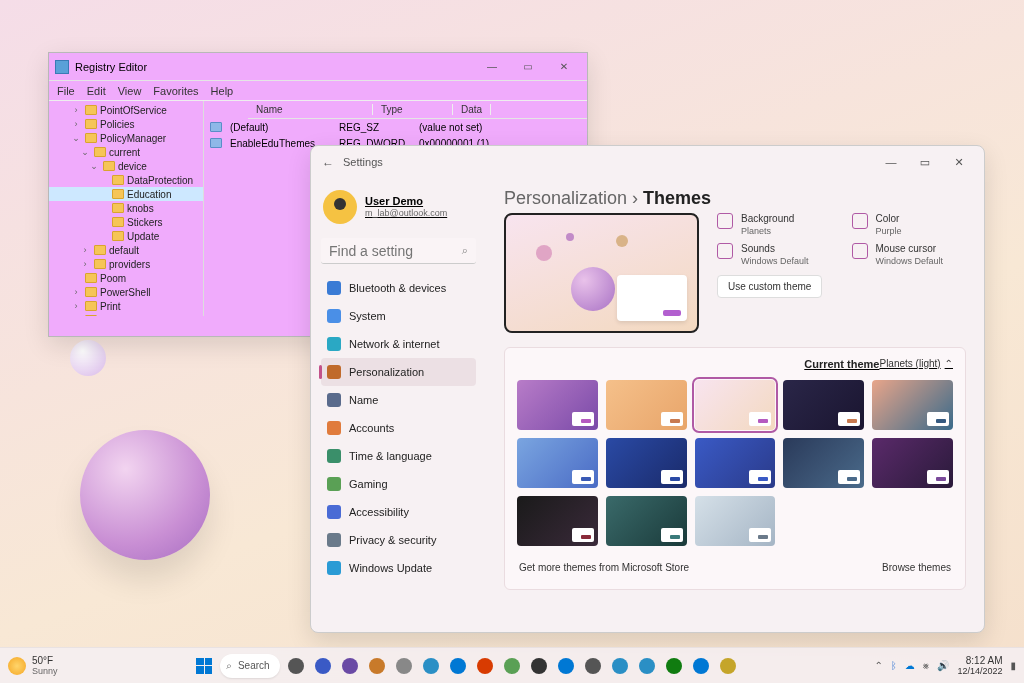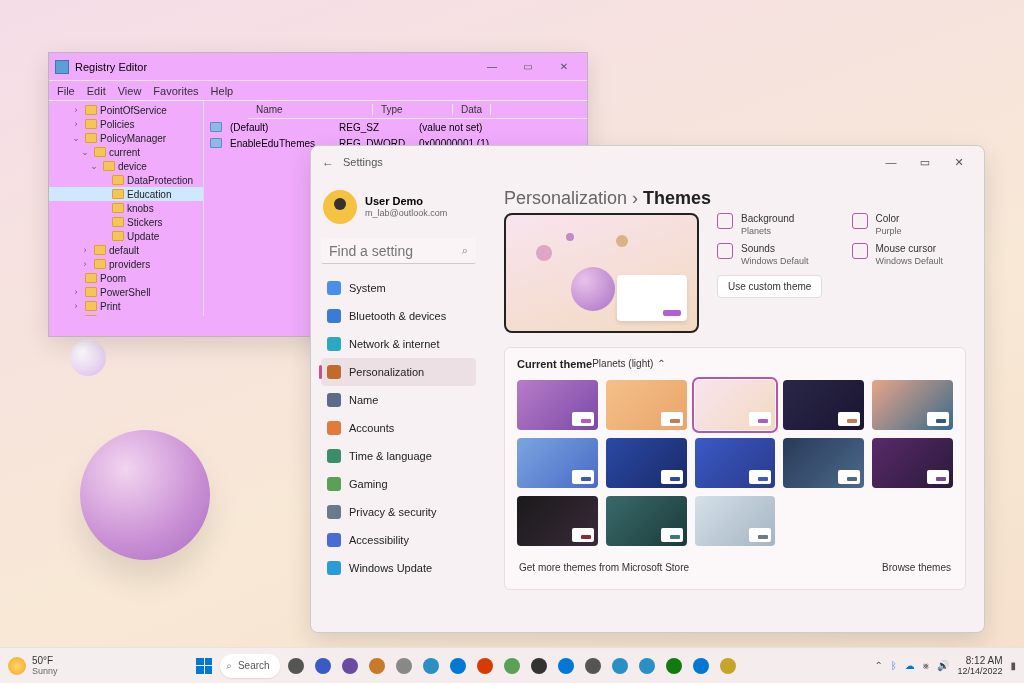--- a/index.html
+++ b/index.html
@@ -30,21 +30,21 @@
   .reg-row div { padding:0 8px; }
   .reg-row .icn { width:12px; height:10px; background:#8fb8e8; border:1px solid #5a8dc8; border-radius:1px; margin-left:6px; margin-right:0;}
   
   .settings { left:310px; top:145px; width:675px; height:488px; border-radius:8px; border:1px solid #ccc; background:#f7f1f3; display:flex; flex-direction:column; overflow:hidden;}
   .settings .topbar { height:32px; display:flex; align-items:center; padding:0 8px; }
   .settings .topbar .back { width:18px; text-align:center; color:#555; font-size:12px;}
   .settings .topbar .lbl { font-size:11px; color:#555; margin-left:6px; flex:1;}
   .settings .topbar .wbtn { width:34px; text-align:center; color:#555; font-size:11px;}
   .settings-main { flex:1; display:flex; }
   .sidebar { width:175px; padding:8px 10px; }
-  .user-block { display:flex; align-items:center; gap:8px; padding:4px 2px 10px; }
+  .user-block { display:flex; align-items:center; gap:8px; padding:4px 2px 10px;text-decoration:underline; }
   .user-block .avatar { width:34px; height:34px; border-radius:50%; background:#f5c242; display:flex; align-items:center; justify-content:center;}
   .user-block .avatar .head { width:12px; height:12px; border-radius:50%; background:#333; margin-top:-6px;}
   .user-block .txt { font-size:10px; line-height:12px; }
   .user-block .name { font-weight:600; font-size:11px;}
   .user-block .email { color:#666; font-size:9px;}
   .search-wrap { position:relative; margin:4px 0 10px;}
   .search { width:100%; height:26px; border:none; border-bottom:1px solid #ccc; background:#faf4f6; border-radius:3px; padding:0 26px 0 8px; font-size:14px; color:#666;}
   .search-icon { position:absolute; right:8px; top:6px; color:#888; font-size:11px;}
   .nav { list-style:none; }
   .nav li { display:flex; align-items:center; height:28px; padding:0 6px; border-radius:4px; font-size:11px; color:#222; gap:8px; position:relative;}
@@ -64,21 +64,21 @@
   .preview .pl3{ width:12px;height:12px; left:110px; top:20px; background:#d9b388;}
   .preview .pl4{ width:8px;height:8px; left:60px; top:18px; background:#c28bc8;}
   .theme-opts { display:grid; grid-template-columns: 1fr 1fr; gap:6px 20px; font-size:10px; color:#333;}
   .theme-opt { display:flex; gap:8px; align-items:flex-start;}
   .theme-opt .oic { width:16px; height:16px; color:#b05aa5; border:1.5px solid currentColor; border-radius:3px; display:inline-block;}
   .theme-opt .two { line-height:12px;}
   .theme-opt .two .t { font-size:10px;}
   .theme-opt .two .s { color:#666; font-size:9px;}
   .custom-btn { margin-top:8px; display:inline-block; padding:5px 10px; background:#fff; border:1px solid #ddd; border-radius:4px; font-size:10px; color:#333;}
   .card { margin-top:14px; background:#fcf7f9; border:1px solid #eadce0; border-radius:6px; padding:10px 12px; }
-  .card-head { display:flex; justify-content:flex-start; align-items:flex-start;}
+  .card-head { display:flex; justify-content:flex-end; align-items:flex-start;text-decoration:underline;}
   .card-head .left .h { font-size:11px; font-weight:600; color:#222;}
   .card-head .left .d { font-size:9px; color:#777;}
   .card-head .right { font-size:10px; color:#333; display:flex; align-items:center; gap:4px;}
   .theme-grid { display:grid; grid-template-columns: repeat(5, 1fr); gap:8px; margin-top:10px;}
   .thumb { height:50px; border-radius:4px; position:relative; }
   .thumb.sel { outline:2px solid #b05aa5; outline-offset:1px;}
   .thumb .ovr { position:absolute; right:4px; bottom:4px; width:22px; height:14px; background:#fff; border-radius:2px;}
   .thumb .ovr::after { content:""; position:absolute; right:3px; bottom:3px; width:10px; height:4px; border-radius:1px; background:var(--acc,#b55ac0);}
   .more-row { display:flex; justify-content:space-between; align-items:center; font-size:10px; color:#333; margin-top:10px; padding:6px 2px;}
   
@@ -245,26 +245,26 @@
             <div class="name">User Demo</div>
             <div class="email">m_lab@outlook.com</div>
           </div>
         </div>
         <div class="search-wrap">
           <input class="search" placeholder="Find a setting" style="">
           <span class="search-icon">⌕</span>
         </div>
         <ul class="nav" id="nav-list">
             <li>
+              <span class="ic" style="background:#3a7bd5;border-radius:3px;"></span>
+              <span>Bluetooth &amp; devices</span>
+            </li>
+            <li>
               <span class="ic" style="background:#4a8fe7;border-radius:3px;"></span>
               <span>System</span>
-            </li>
-            <li>
-              <span class="ic" style="background:#3a7bd5;border-radius:3px;"></span>
-              <span>Bluetooth &amp; devices</span>
             </li>
             <li>
               <span class="ic" style="background:#2aa8c4;border-radius:3px;"></span>
               <span>Network &amp; internet</span>
             </li>
             <li class="sel">
               <span class="ic" style="background:#c06a2b;border-radius:3px;"></span>
               <span>Personalization</span>
             </li>
             <li>
@@ -277,26 +277,26 @@
             </li>
             <li>
               <span class="ic" style="background:#3a8f6a;border-radius:3px;"></span>
               <span>Time &amp; language</span>
             </li>
             <li>
               <span class="ic" style="background:#5aa055;border-radius:3px;"></span>
               <span>Gaming</span>
             </li>
             <li>
+              <span class="ic" style="background:#4a6bd5;border-radius:3px;"></span>
+              <span>Accessibility</span>
+            </li>
+            <li>
               <span class="ic" style="background:#6a7a8a;border-radius:3px;"></span>
               <span>Privacy &amp; security</span>
-            </li>
-            <li>
-              <span class="ic" style="background:#4a6bd5;border-radius:3px;"></span>
-              <span>Accessibility</span>
             </li>
             <li>
               <span class="ic" style="background:#2a9bd5;border-radius:3px;"></span>
               <span>Windows Update</span>
             </li>
           </ul>
       </div>
       <div class="content">
         <div class="crumb">
           <span>Personalization</span>

